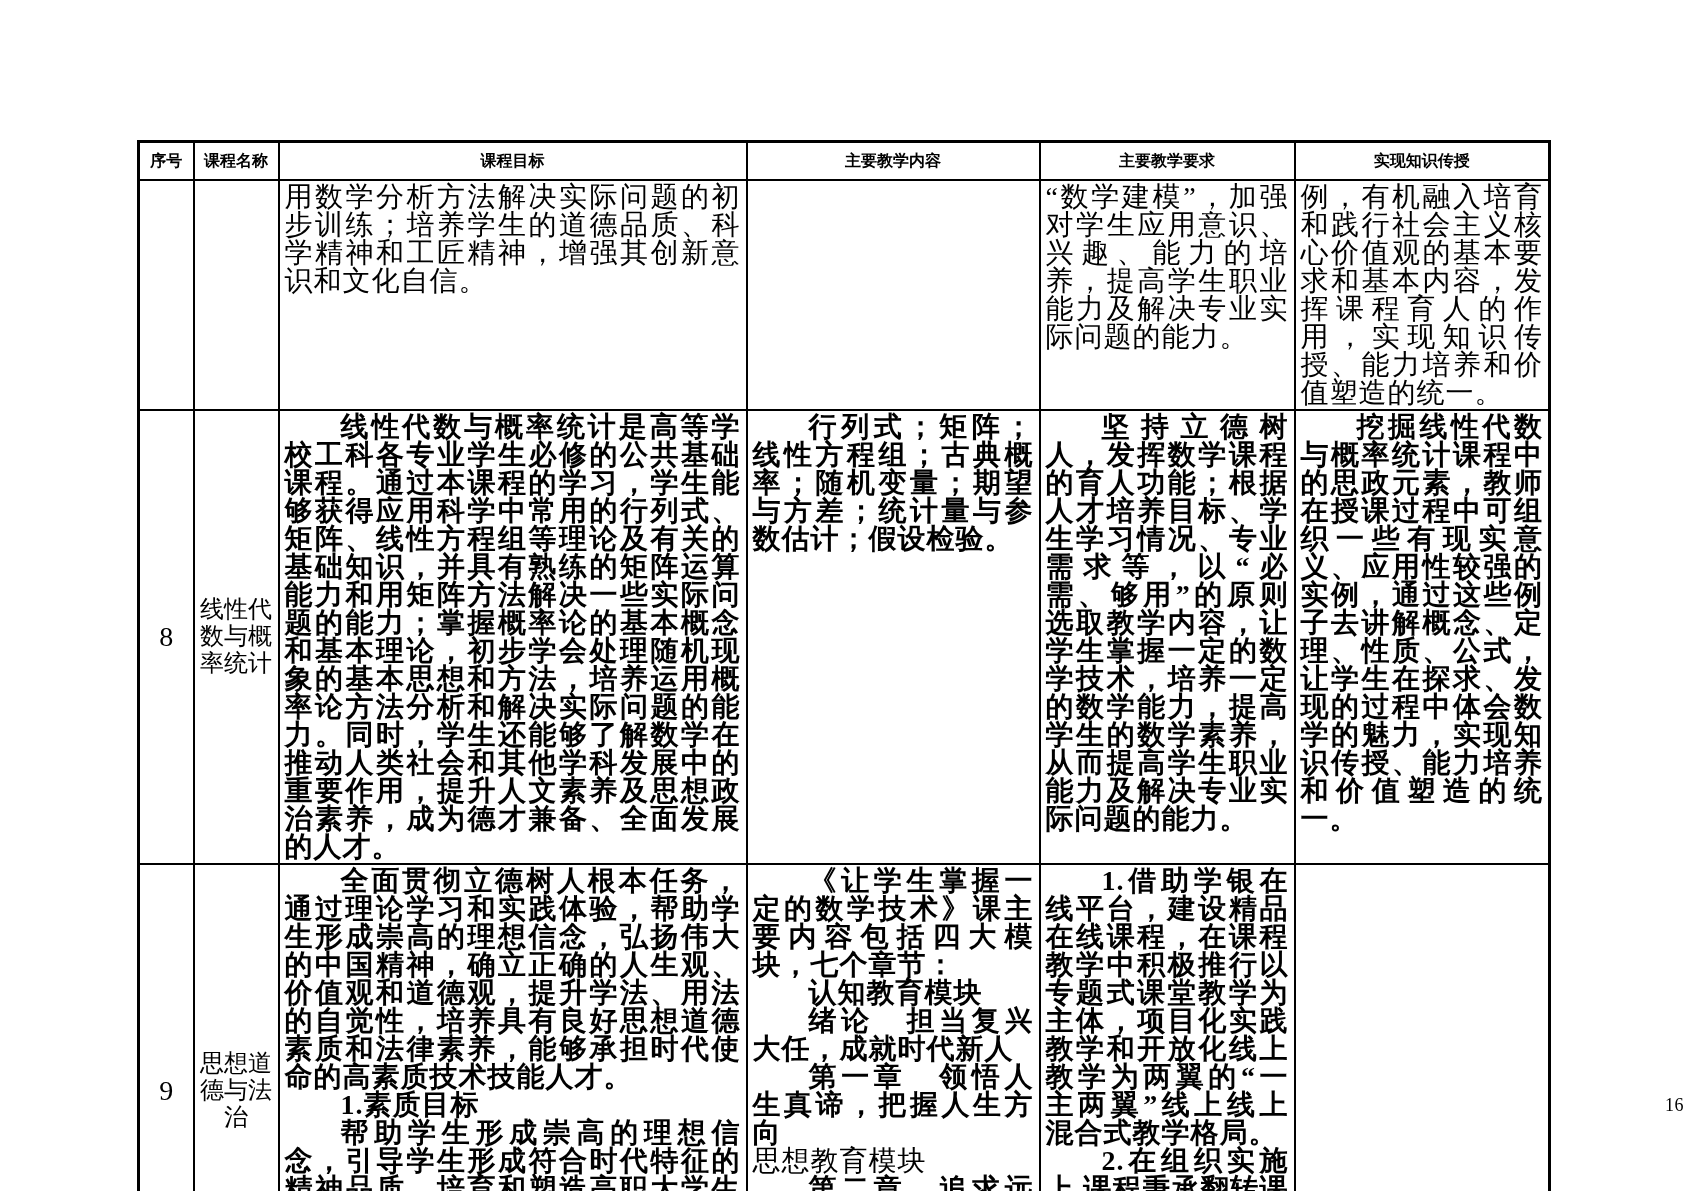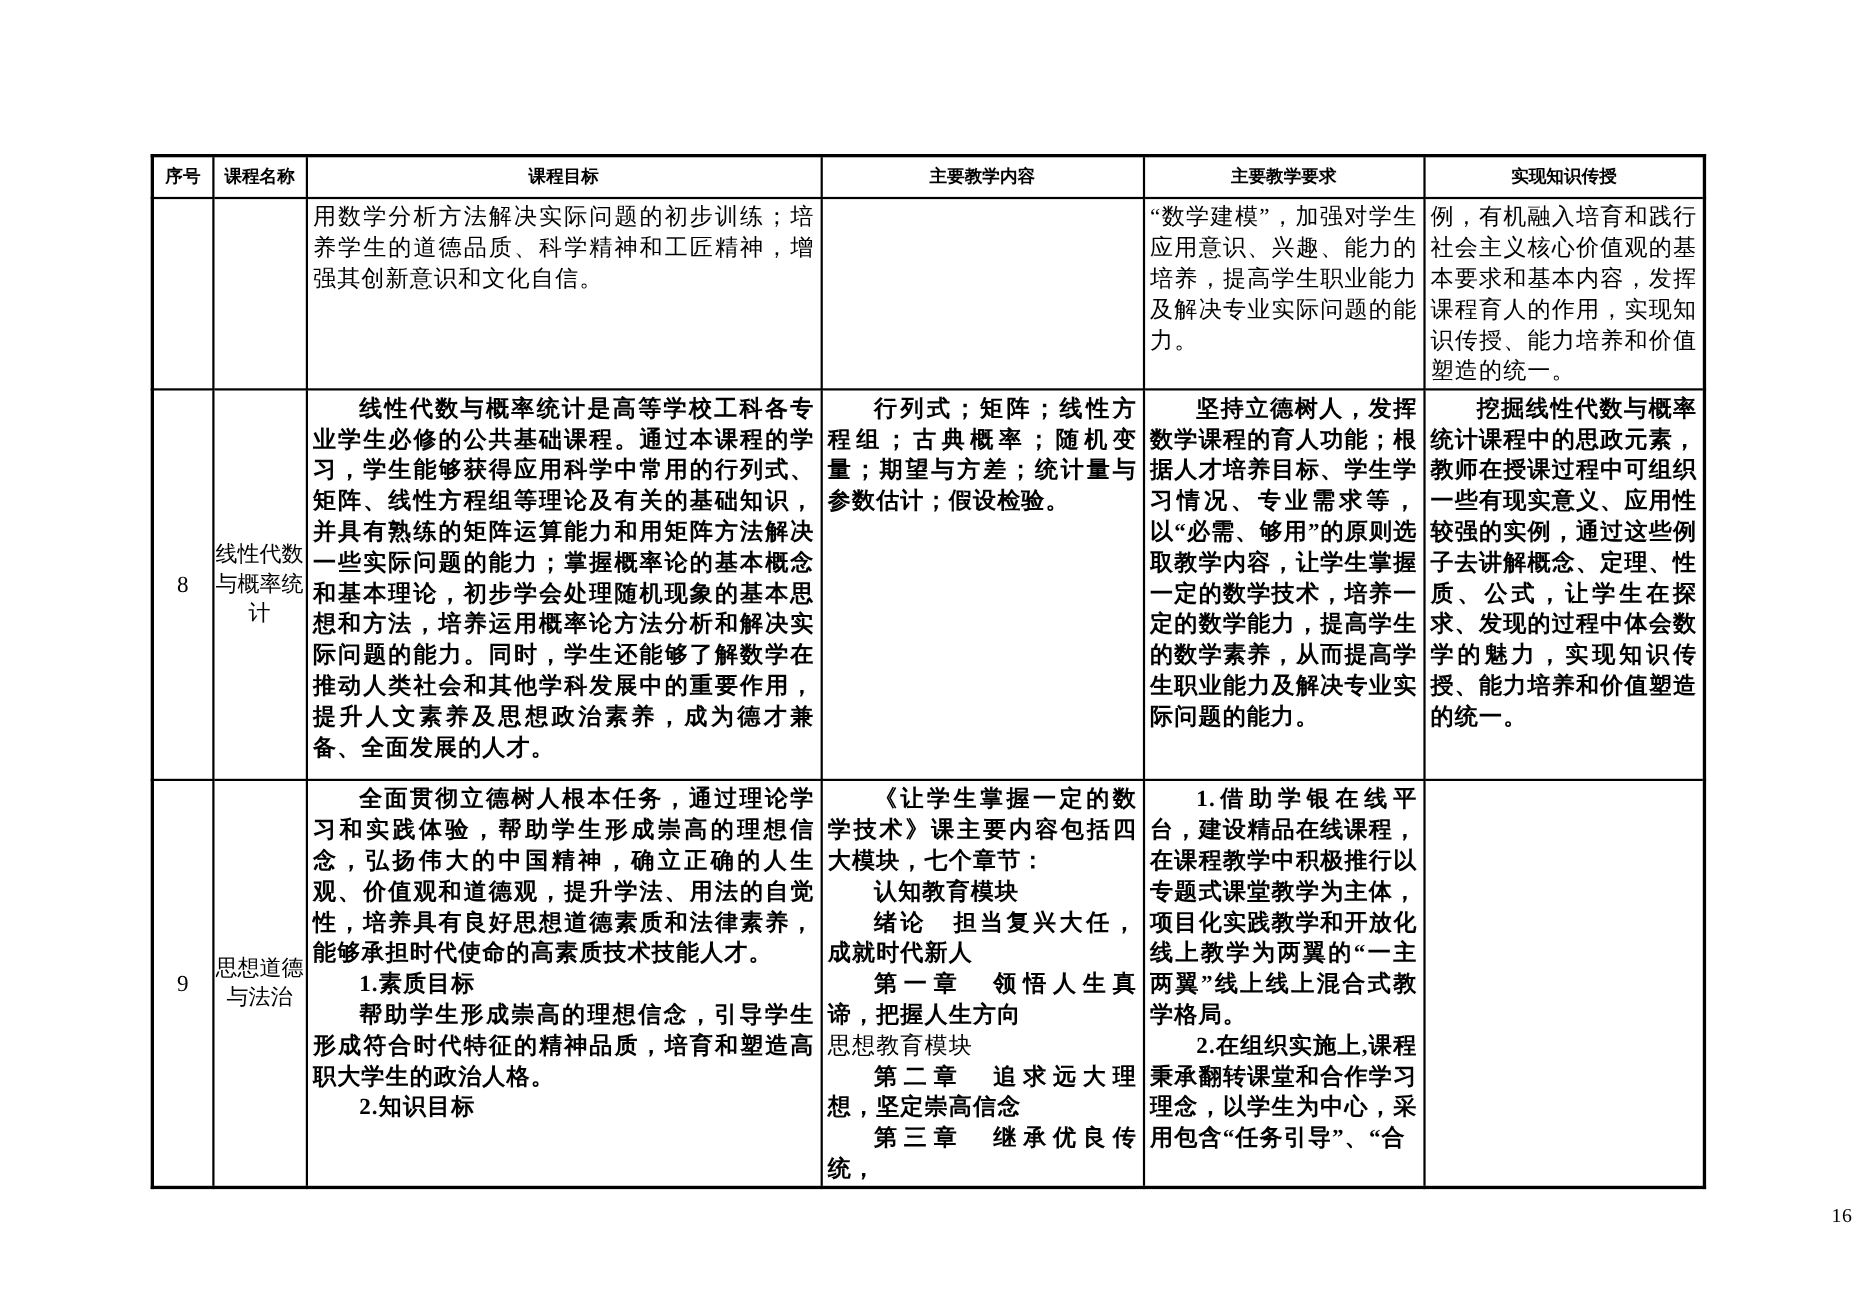--- a/index.html
+++ b/index.html
@@ -17,21 +17,21 @@
     left:137px;top:140px;
     width:1411px;
     border-collapse:collapse;
     border:3px solid #000;
     table-layout:fixed;
   }
   .course-table td,.course-table th{
     border:2px solid #000;
     vertical-align:top;
     padding:2px 5px;
-    font-size:21px;
+    font-size:28px;
     line-height:28px;
     letter-spacing:1px;
     word-break:break-all;
     overflow:hidden;
   }
   .course-table th{
     font-family:"Liberation Sans","DejaVu Sans",sans-serif;
     font-weight:bold;
     font-size:16px;
     text-align:center;
@@ -48,21 +48,21 @@
   tr.hdr{height:38px;}
   tr.r-a{height:168px;}
   tr.r-b{height:355px;}
   tr.r-c{height:348px;}
   td.center-cell{
     text-align:center;
     vertical-align:middle;
     padding:0;
     letter-spacing:0;
   }
-  td.name-cell{font-size:20px;line-height:27px;border-radius:12px;}
+  td.name-cell{font-size:24px;line-height:27px;border-radius:12px;}
   .course-table p{
     margin:0;
     text-align:justify;
     text-justify:inter-character;
   }
   .course-table p.ind{text-indent:2em;font-weight:bold;}
   .page-number{
     position:absolute;
     left:0;right:0;
     top:1095px;

